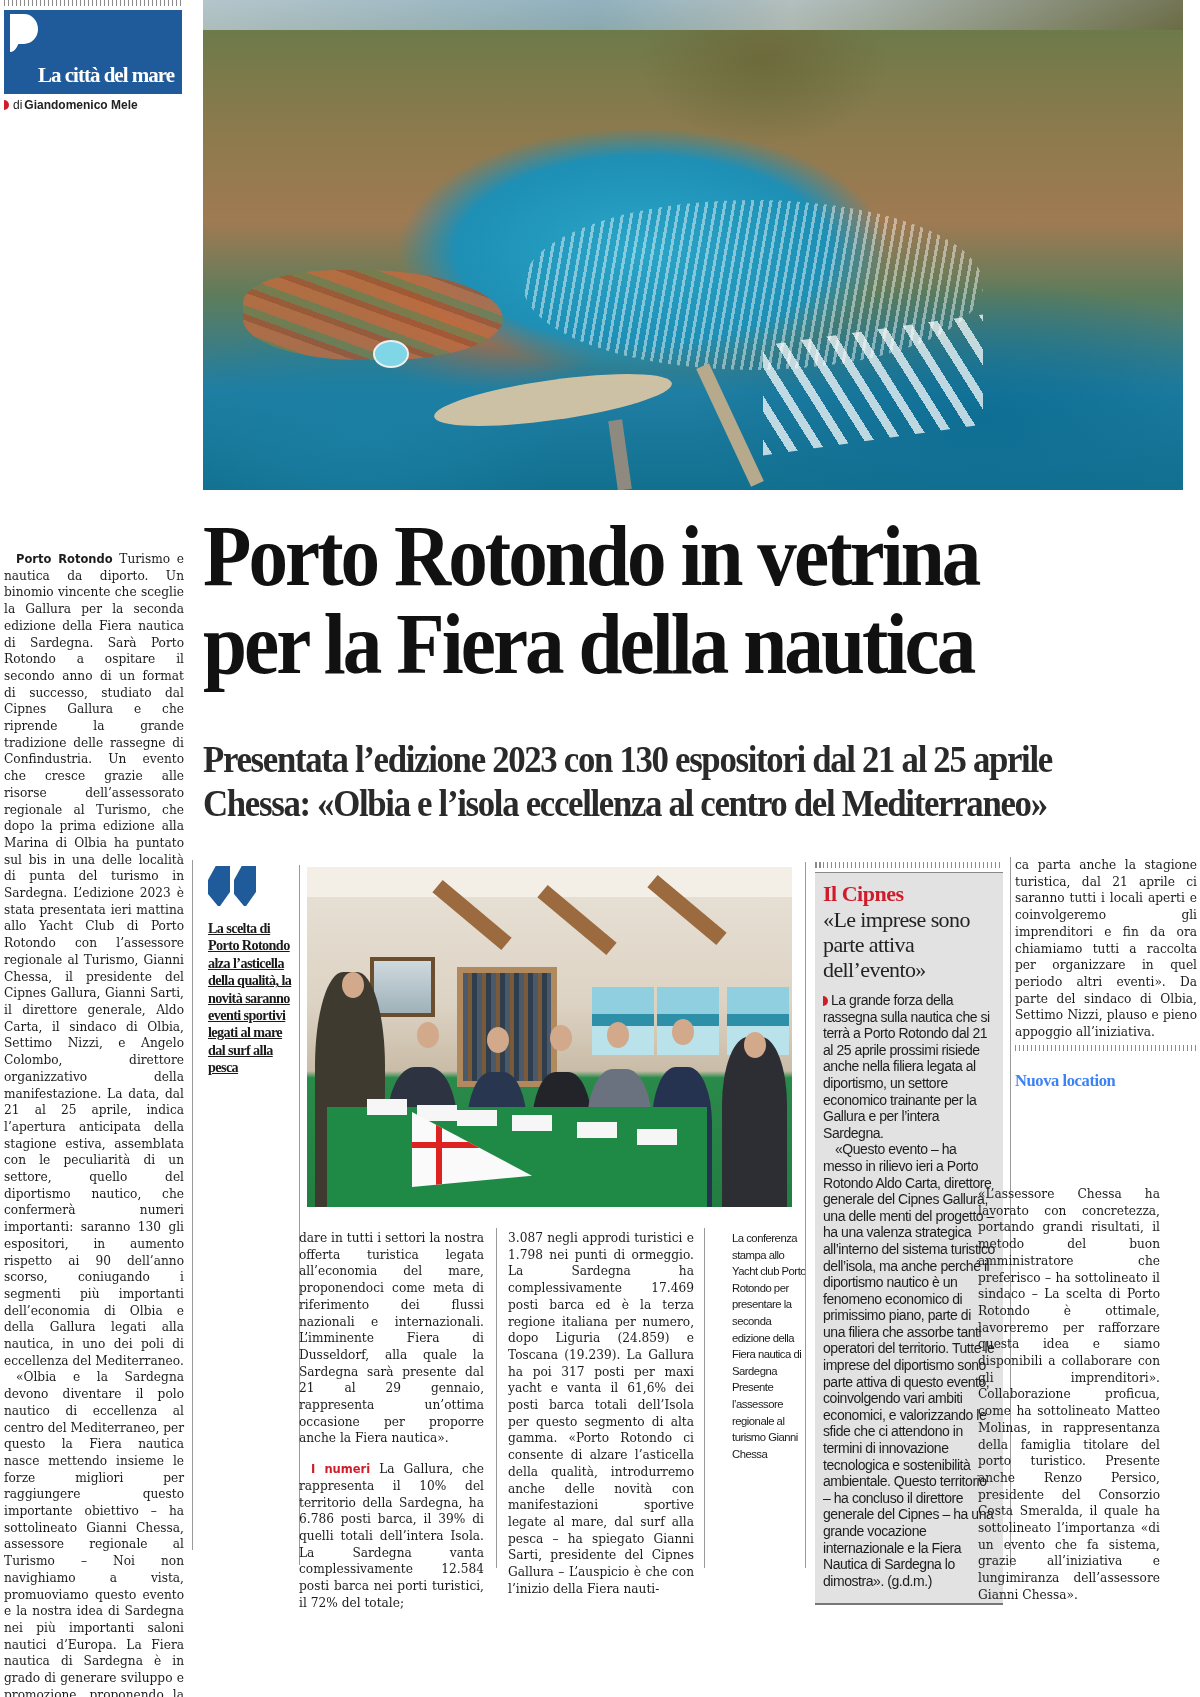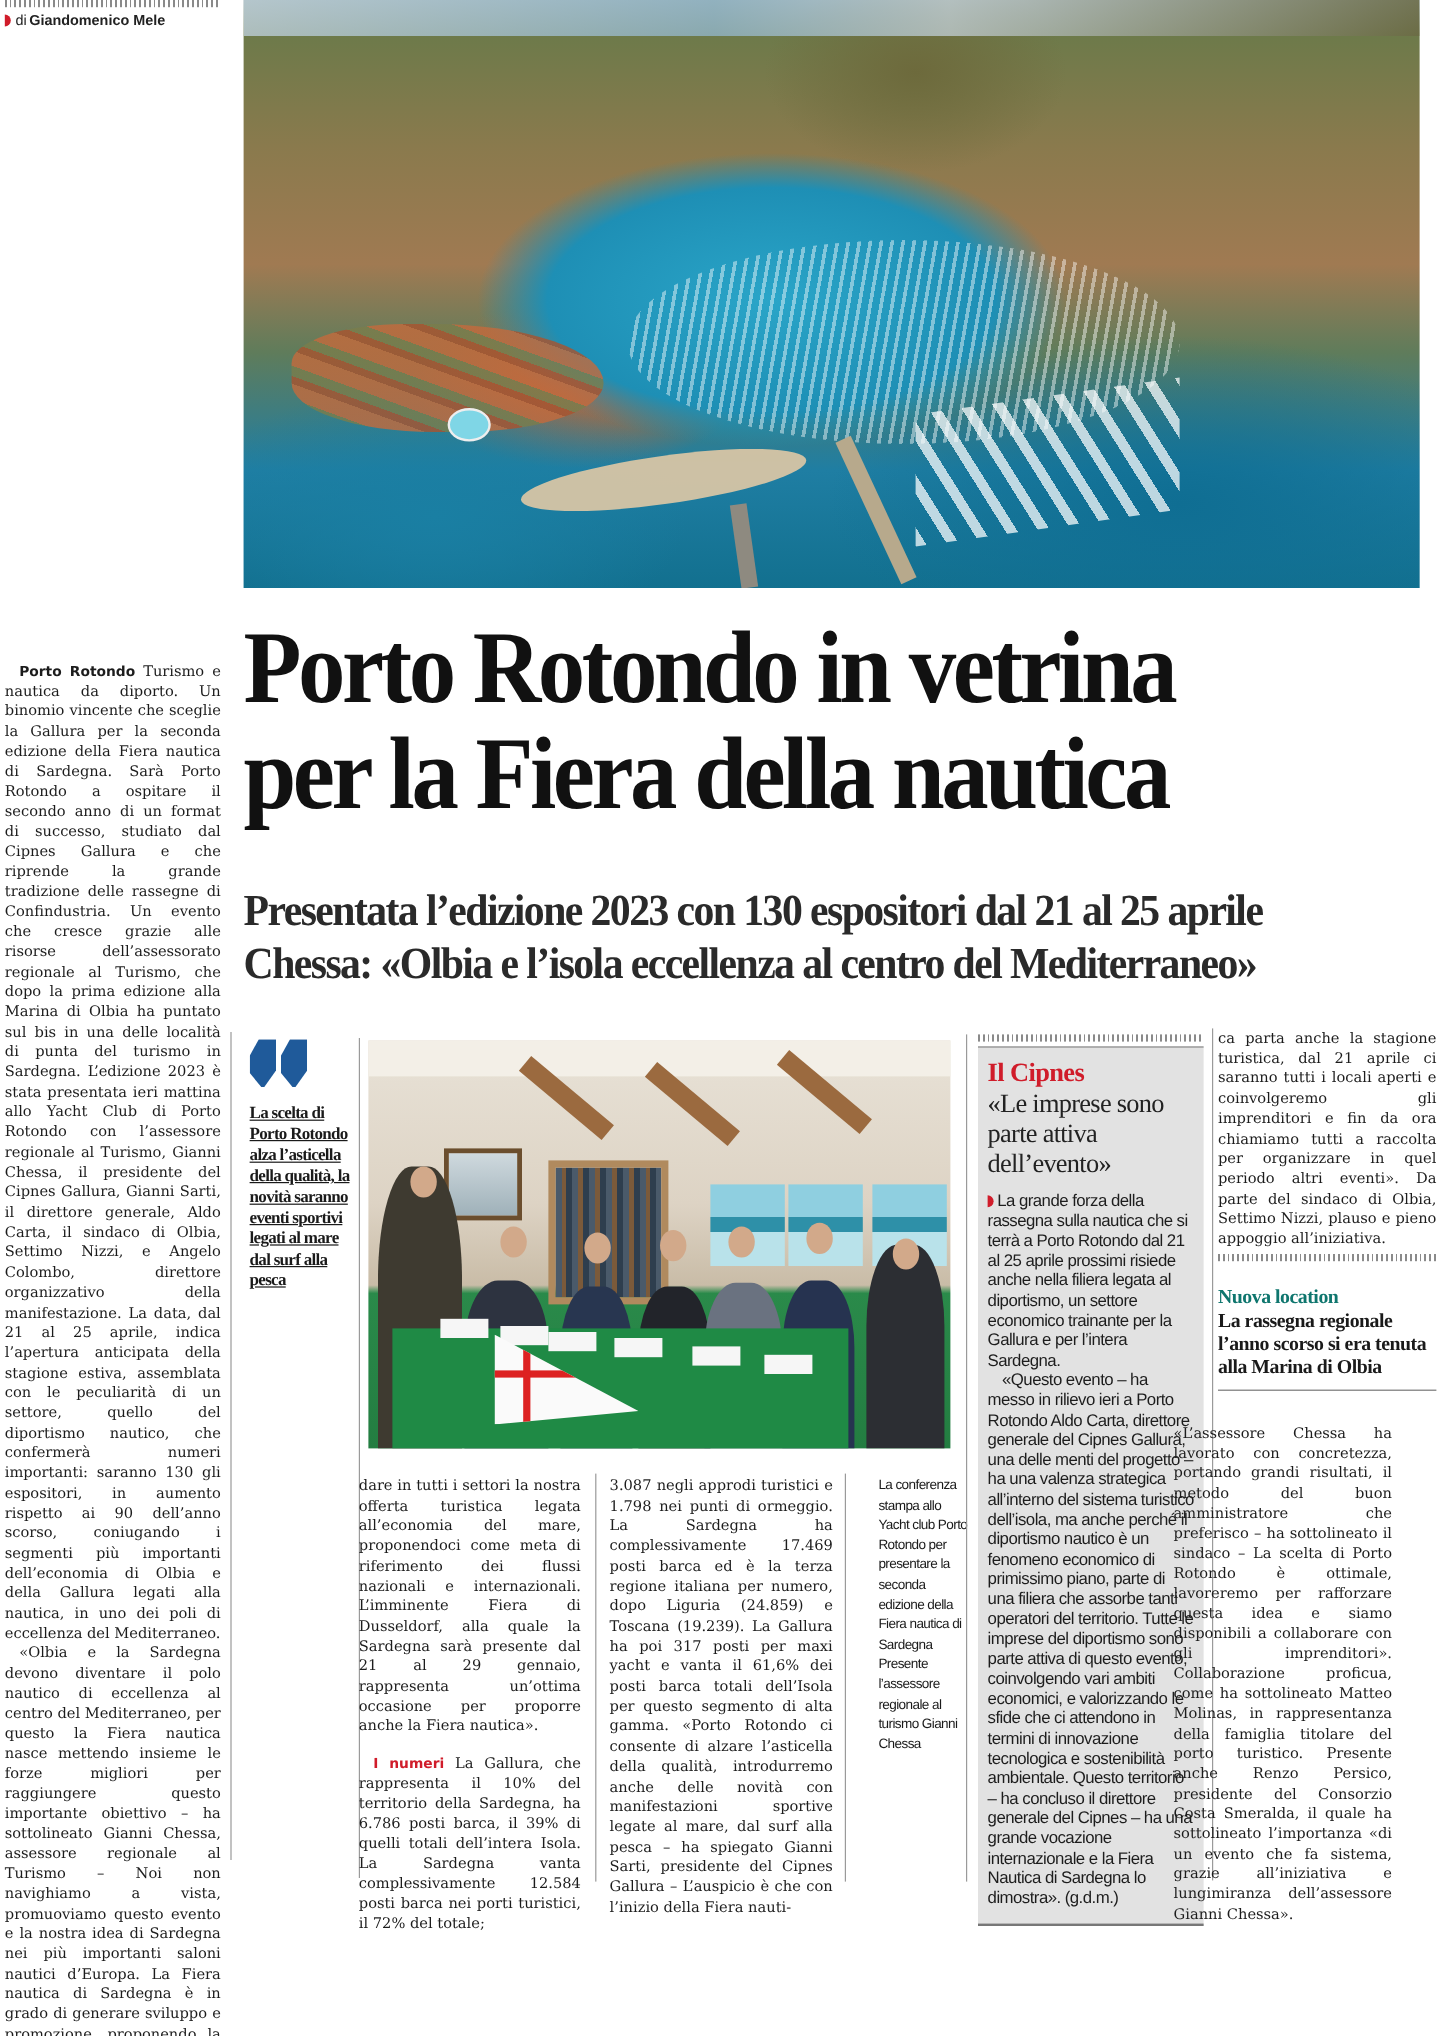--- a/index.html
+++ b/index.html
@@ -85,29 +85,33 @@
   #cipnes .kicker { font-family: "Liberation Serif", serif; font-weight: bold; font-size: 22px; color: #d01c2a; letter-spacing: -.5px; margin-bottom: 0; }
   #cipnes .title { font-family: "Liberation Serif", serif; font-size: 22px; line-height: 25px; color: #222; letter-spacing: -.6px; margin-bottom: 10px; }
   #cipnes .txt { font-family: "Liberation Sans", sans-serif; font-size: 14px; line-height: 16.6px; letter-spacing: -.45px; color: #1d1d1d; }
   #cipnes .txt p + p { text-indent: 12px; }
   #cipnes .tri { display: inline-block; width: 5px; height: 10px; background: #d01c2a; border-radius: 0 5px 5px 0; margin-right: 3px; vertical-align: -1px; }
 
   
   #col5a { position: absolute; left: 1015px; top: 857px; width: 182px; }
   #loc { position: absolute; left: 1015px; top: 1045px; width: 182px; }
   #loc .dotrule { width: 182px; margin-bottom: 18px; }
-  #loc .kicker { font-family: "Liberation Serif", serif; font-weight: bold; font-size: 16.5px; color: #0f766e; letter-spacing: -.4px; margin-top: 20px; }
+  #loc .kicker { font-family: "Liberation Serif", serif; font-weight: bold; font-size: 16.5px; color: #3b82f6; letter-spacing: -.4px; margin-top: 20px; }
   #loc .title { font-family: "Liberation Serif", serif; font-weight: bold; font-size: 16.5px; line-height: 19px; color: #1a1a1a; letter-spacing: -.4px; padding-bottom: 10px; border-bottom: 1.5px solid #777; }
   #col5b { position: absolute; left: 978px; top: 1186px; width: 182px; }
 </style>
 </head>
 <body>
 
 <div id="badge">
   <div class="dotrule"></div>
+  <div class="box">
+    <div class="quote"></div>
+    <div class="title">La città del mare</div>
+  </div>
   <div class="byline">
     <span class="tri"></span>
     <span>di</span>
     <b>Giandomenico Mele</b>
   </div>
 </div>
 
 <div id="hero" aria-label="Aerial view of Porto Rotondo marina with yachts">
   <div class="sky"></div>
   <div class="roofs"></div>
@@ -203,17 +207,16 @@
   </div>
 </div>
 <div class="col-rule" style="left:1010px; top:857px; height:710px;"></div>
 
 <div id="col5a" class="body-text">
   <p>ca parta anche la stagione turistica, dal 21 aprile ci saranno tutti i locali aperti e coinvolgeremo gli imprenditori e fin da ora chiamiamo tutti a raccolta per organizzare in quel periodo altri eventi». Da parte del sindaco di Olbia, Settimo Nizzi, plauso e pieno appoggio all’iniziativa.</p>
 </div>
 <div id="loc">
   <div class="dotrule"></div>
   <div class="kicker">Nuova location</div>
-  <div class="title">La rassegna regionale l’anno scorso si era tenuta alla Marina di Olbia</div>
 </div>
 <div id="col5b" class="body-text">
   <p>«L’assessore Chessa ha lavorato con concretezza, portando grandi risultati, il metodo del buon amministratore che preferisco – ha sottolineato il sindaco – La scelta di Porto Rotondo è ottimale, lavoreremo per rafforzare questa idea e siamo disponibili a collaborare con gli imprenditori». Collaborazione proficua, come ha sottolineato Matteo Molinas, in rappresentanza della famiglia titolare del porto turistico. Presente anche Renzo Persico, presidente del Consorzio Costa Smeralda, il quale ha sottolineato l’importanza «di un evento che fa sistema, grazie all’iniziativa e lungimiranza dell’assessore Gianni Chessa».</p>
 </div>
 
 </body></html>

